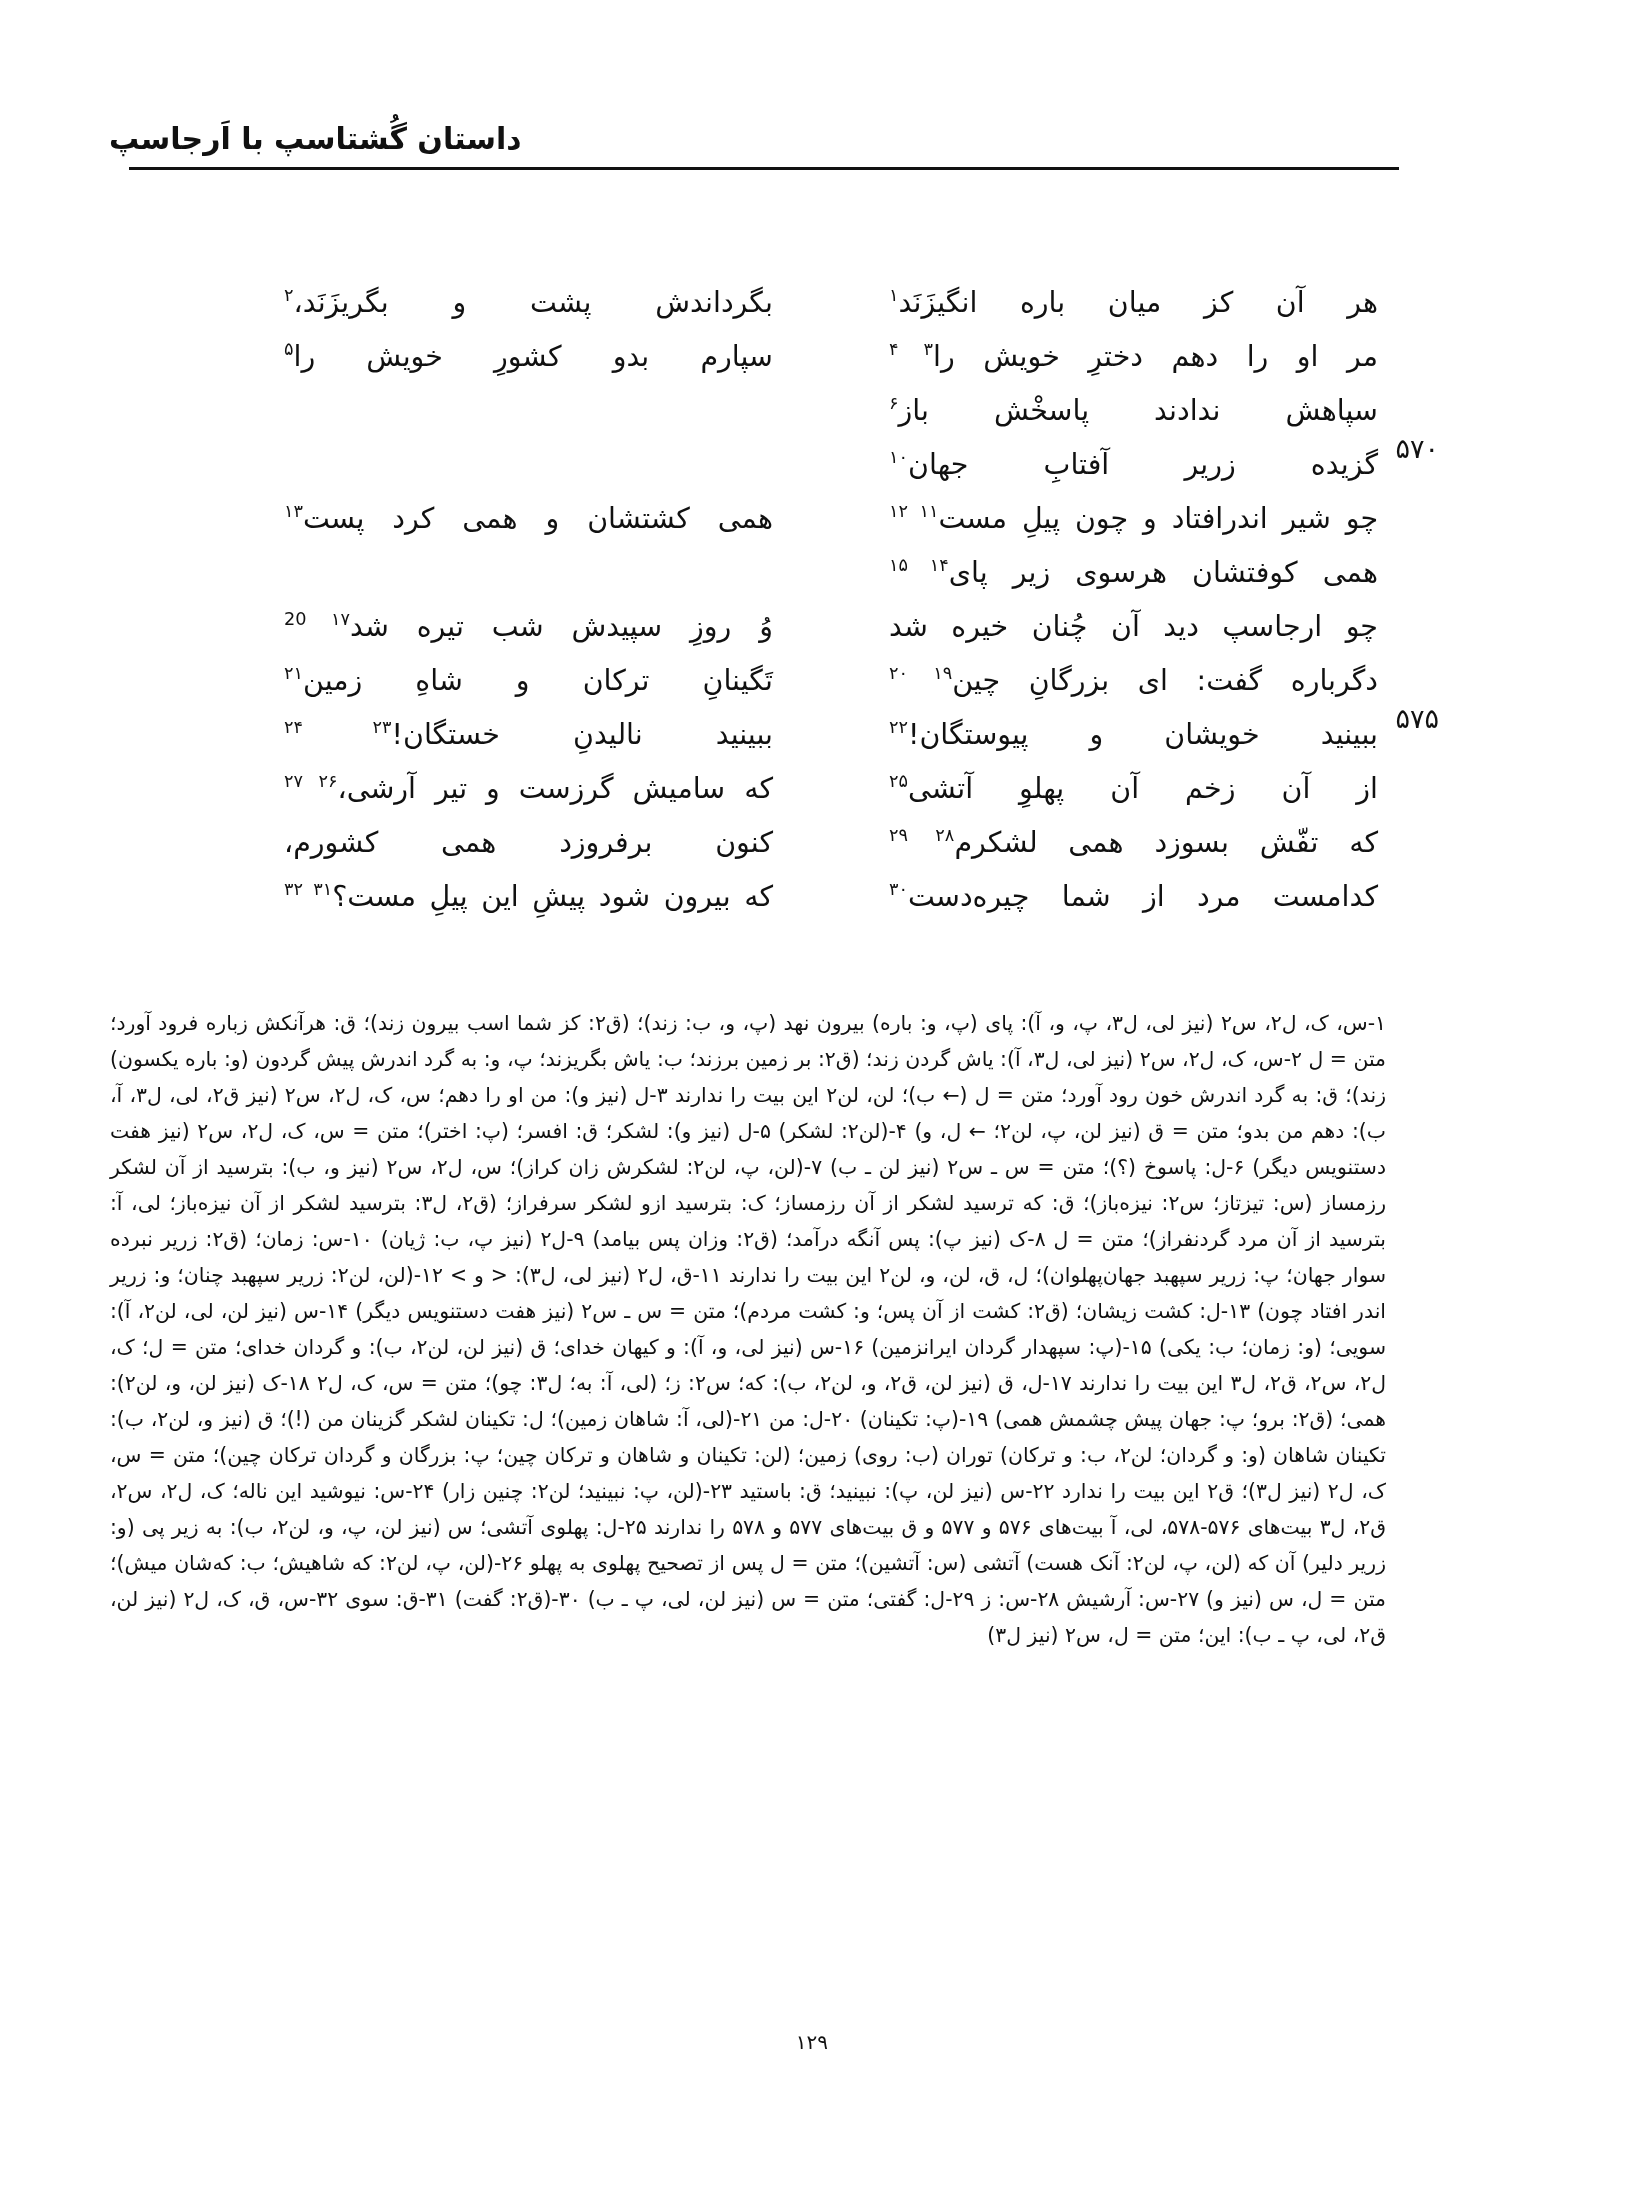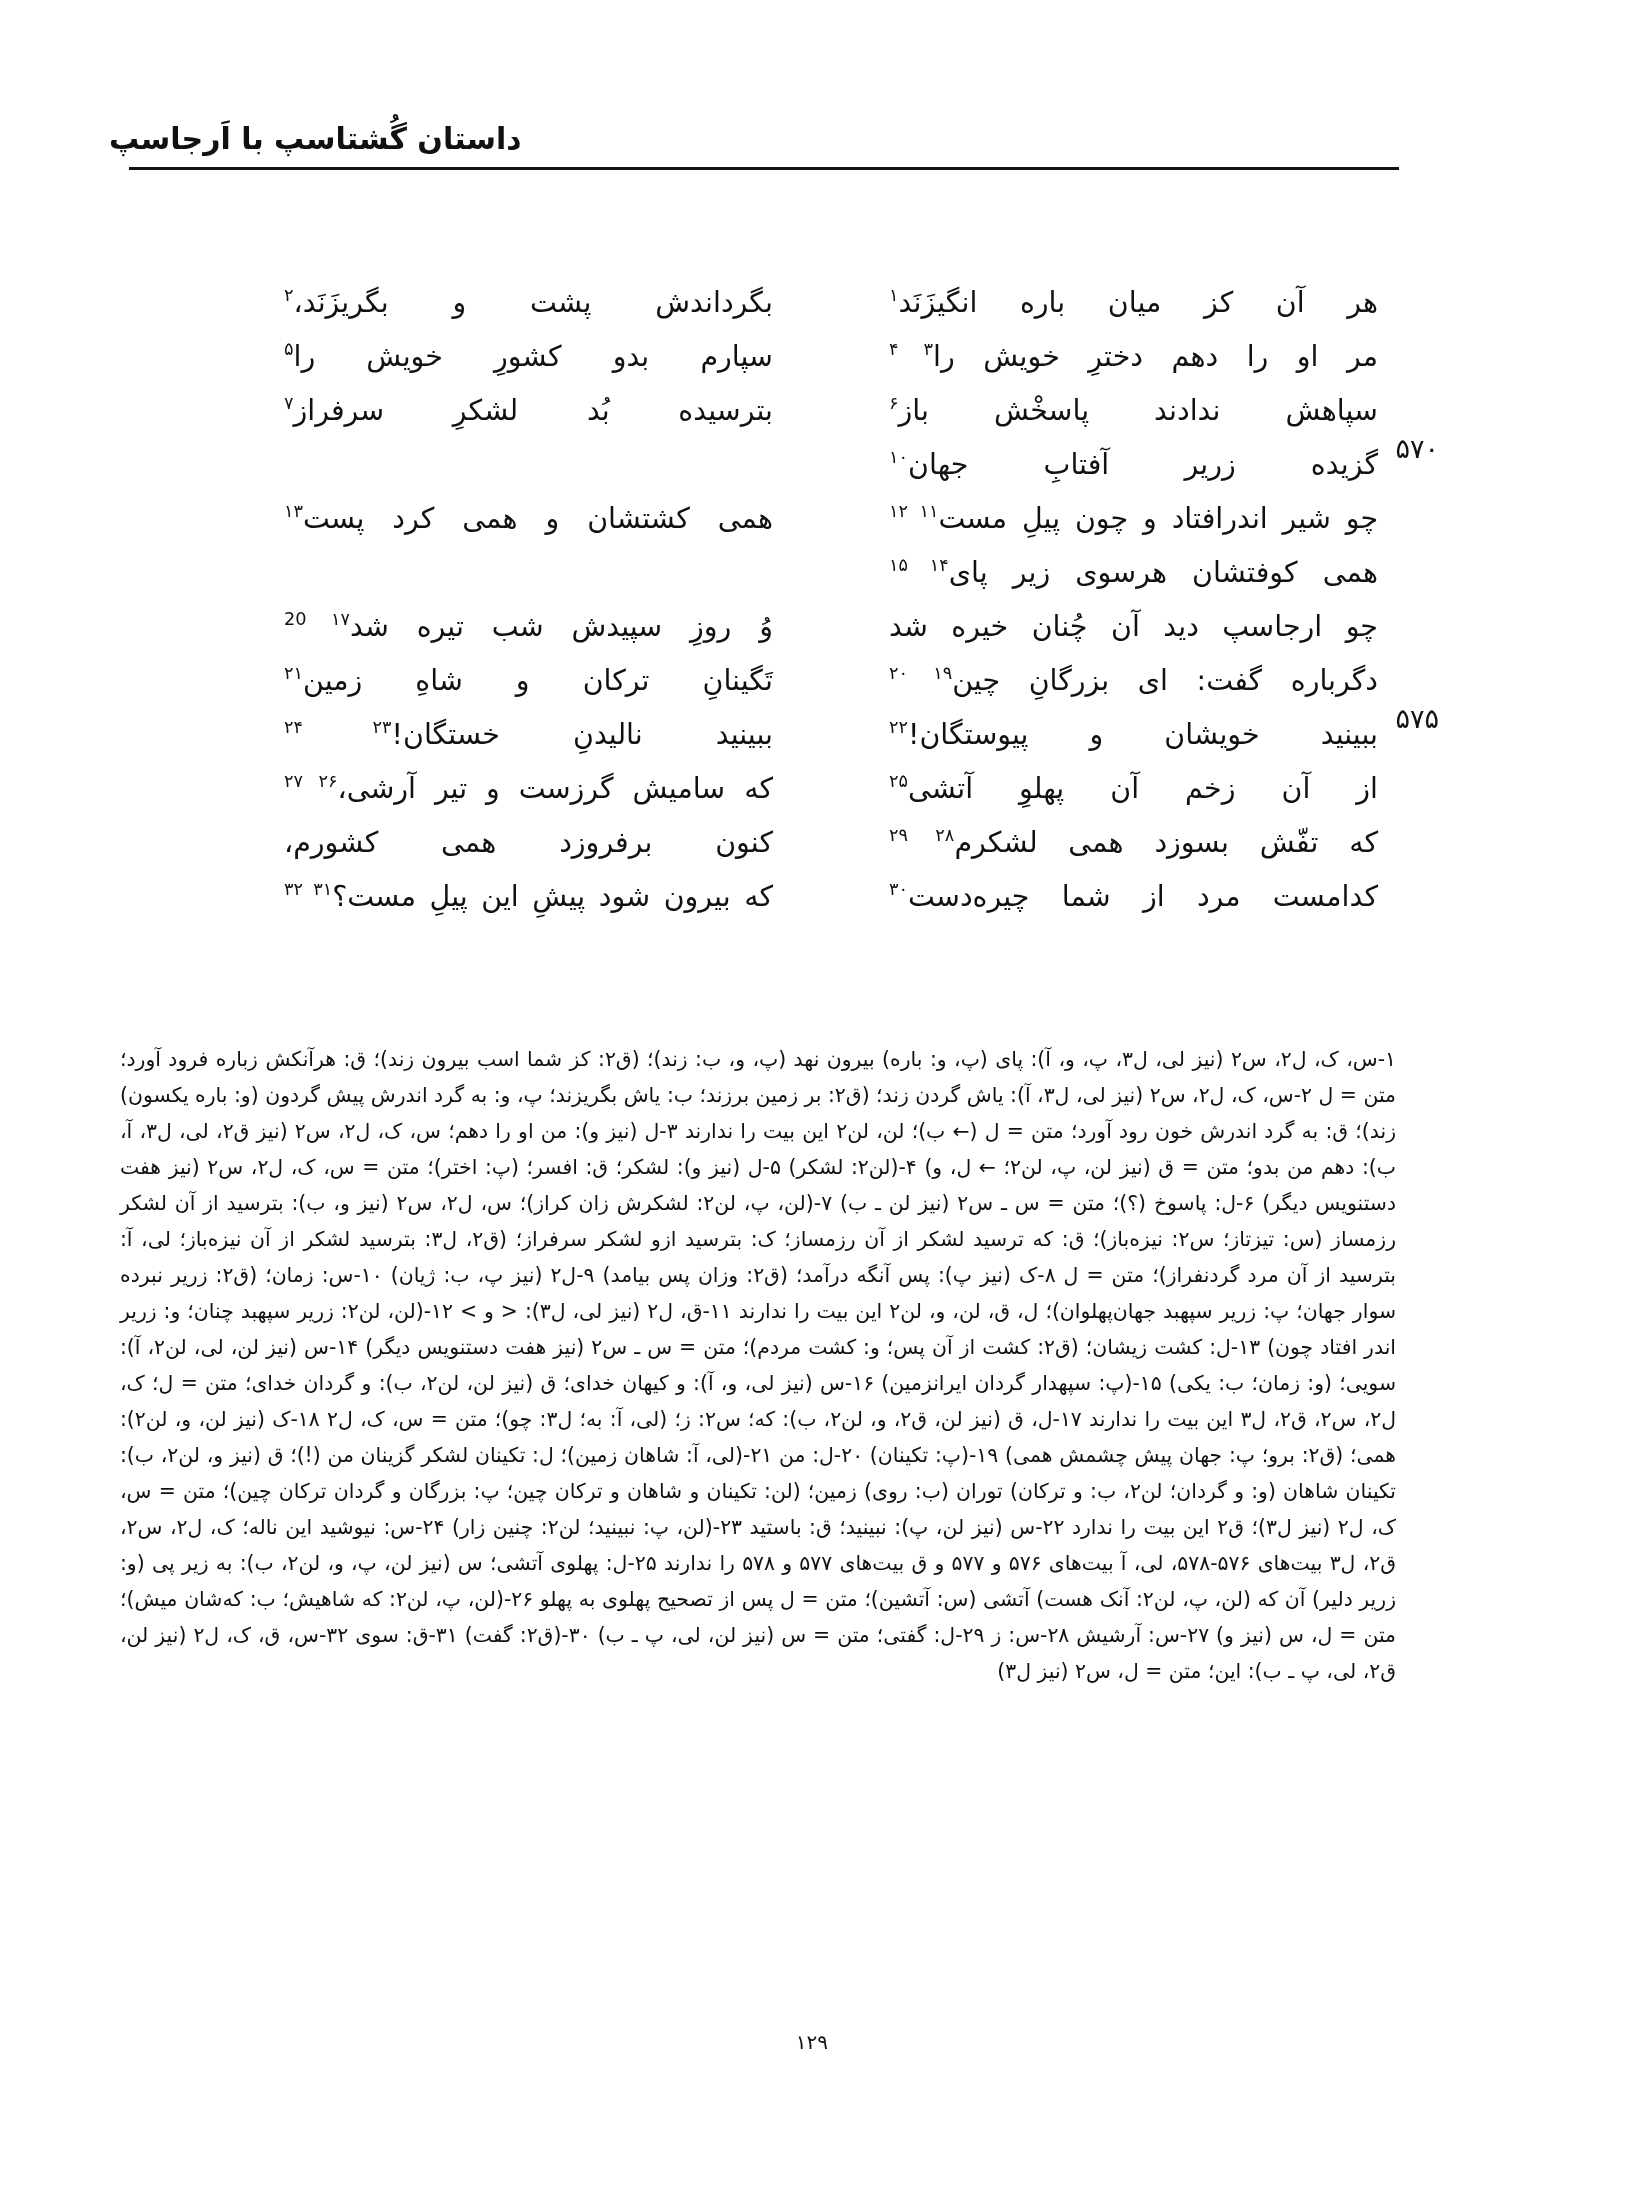--- a/index.html
+++ b/index.html
@@ -26,23 +26,23 @@
     font-size: 27px;
     margin-top: 40px;
   }
   .hemistich {
     font-size: 28.5px; text-align: justify; text-align-last: justify; white-space: nowrap;
   }
   .hemistich.right { width: 489px; margin-left: 116px; }
   .hemistich.left  { width: 489px; }
   sup { font-size: 17.7px; }
   .footnotes {
-    position: absolute; left: 120px; top: 1005px; width: 1276px;
+    position: absolute; left: 110px; top: 1005px; width: 1276px;
     direction: rtl; text-align: justify;
-    font-size: 20.4px; line-height: 36px; margin-top: 36px;
+    font-size: 20.4px; line-height: 36px;
   }
   .page-number {
     position: absolute; left: 733px; top: 2030px; width: 95px; text-align: right;
     font-size: 20px; direction: rtl;
   }
 </style>
 </head>
 <body>
 
 <div class="header-title">داستان گُشتاسپ با اَرجاسپ</div>
@@ -55,21 +55,20 @@
     <span class="hemistich left"><span>بگرداندش پشت و بگریزَنَد،</span><sup>۲</sup></span>
   </div>
   <div class="couplet">
     <span class="verse-num"></span>
     <span class="hemistich right"><span>مر او را دهم دخترِ خویش را</span><sup>۳ ۴</sup></span>
     <span class="hemistich left"><span>سپارم بدو کشورِ خویش را</span><sup>۵</sup></span>
   </div>
   <div class="couplet">
     <span class="verse-num">۵۷۰</span>
     <span class="hemistich right"><span>سپاهش ندادند پاسخْش باز</span><sup>۶</sup></span>
-    <span class="hemistich left"><span>بترسیده بُد لشکرِ سرفراز</span><sup>۷</sup></span>
   </div>
   <div class="couplet">
     <span class="verse-num"></span>
     <span class="hemistich left"><span>گزیده زریر آفتابِ جهان</span><sup>۱۰</sup></span>
   </div>
   <div class="couplet">
     <span class="verse-num"></span>
     <span class="hemistich right"><span>چو شیر اندرافتاد و چون پیلِ مست</span><sup>۱۱ ۱۲</sup></span>
     <span class="hemistich left"><span>همی کشتشان و همی کرد پست</span><sup>۱۳</sup></span>
   </div>

